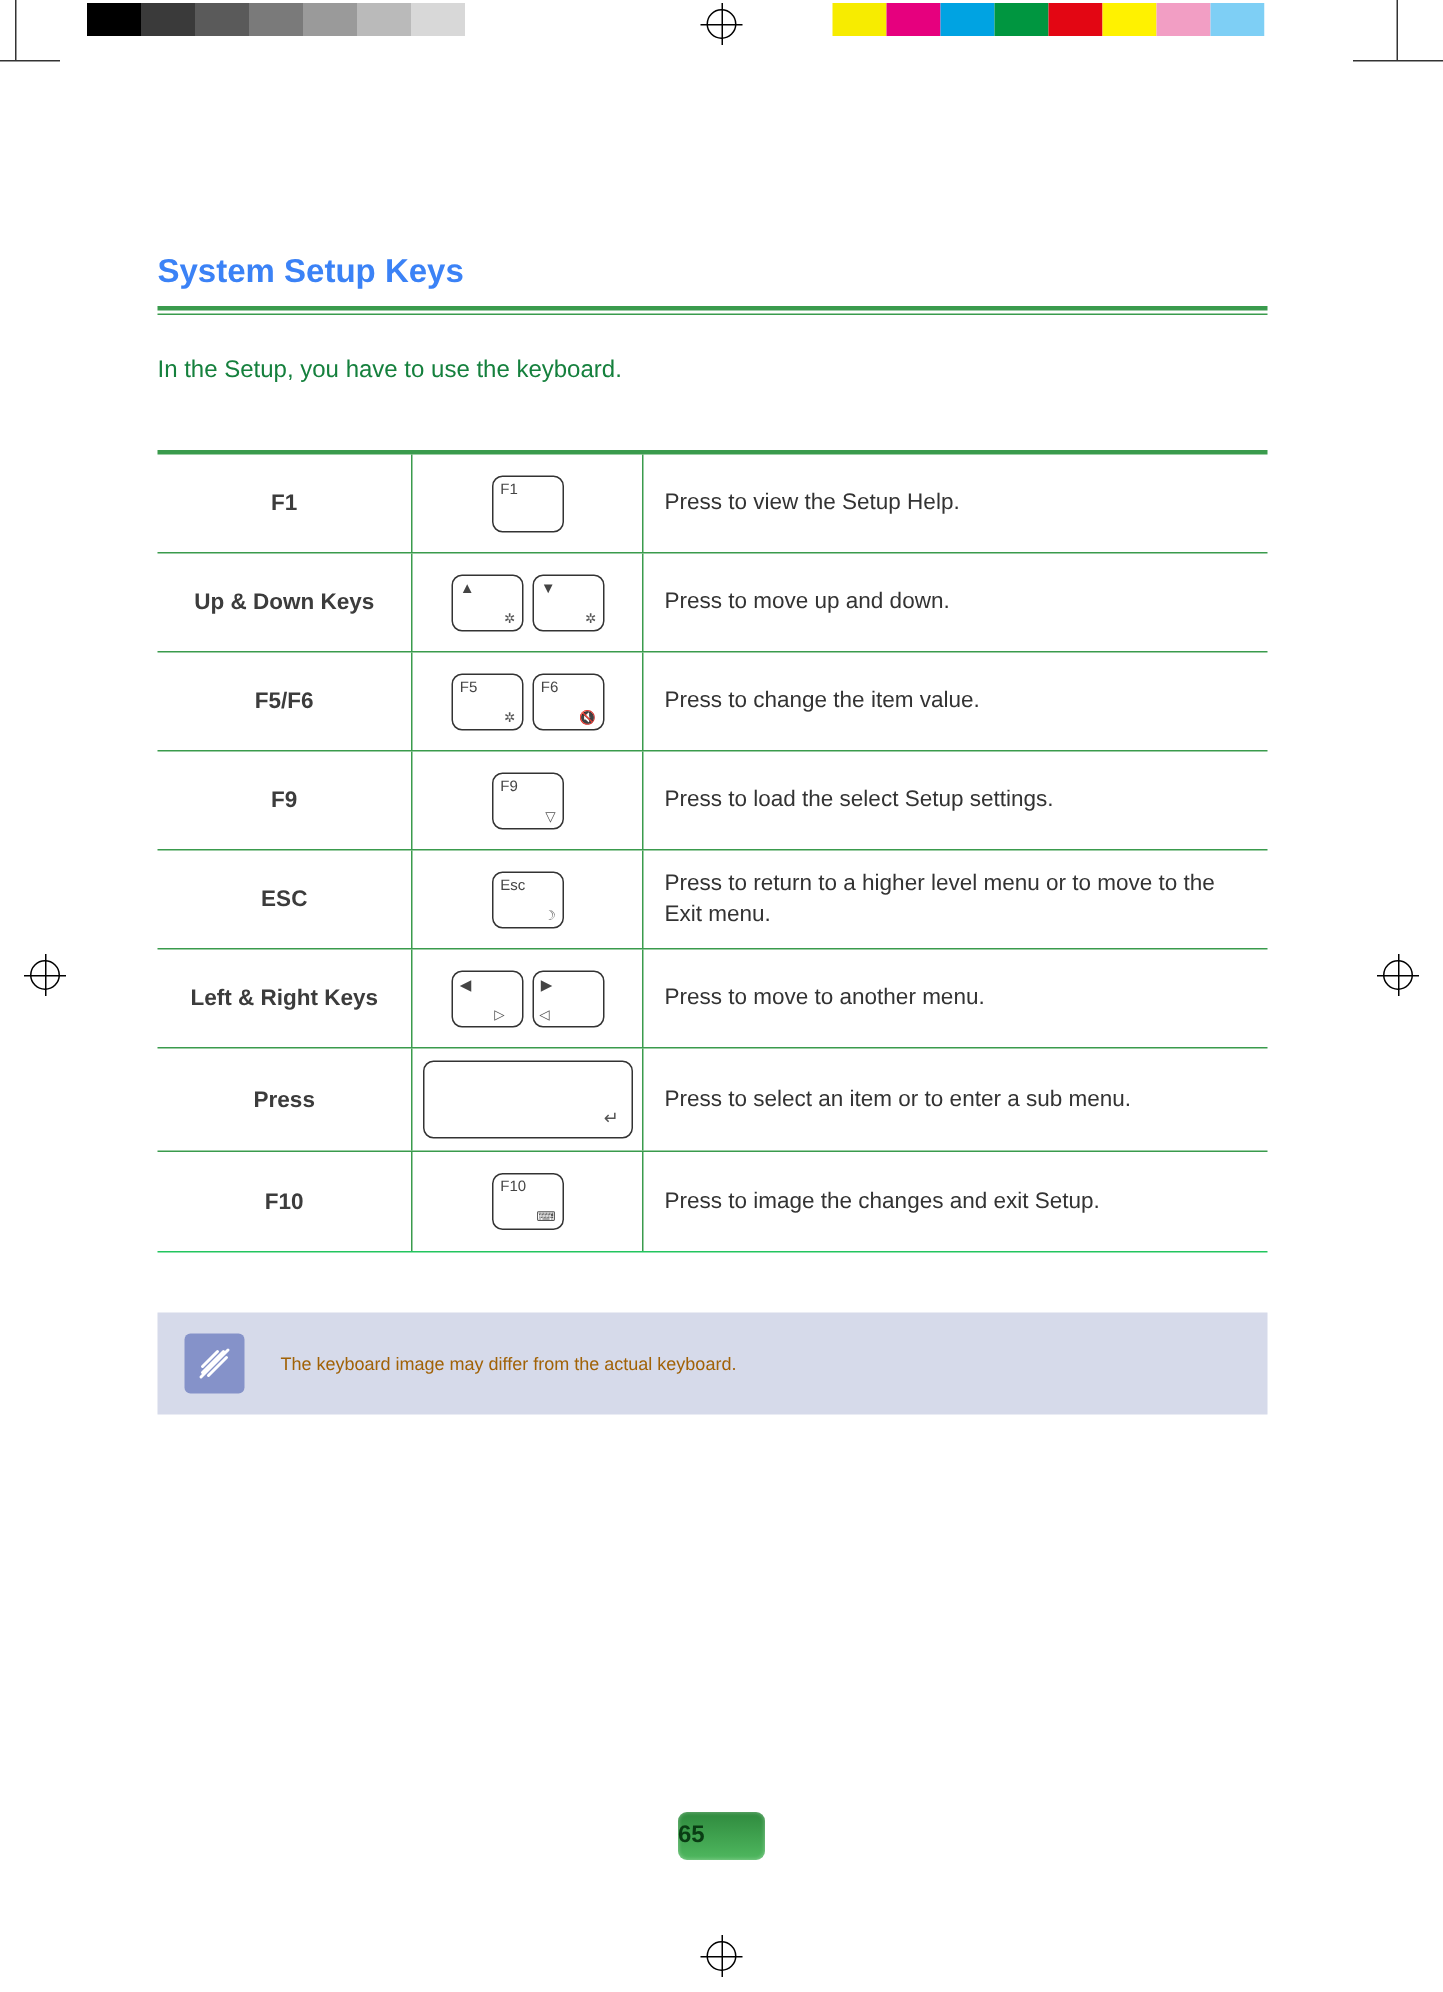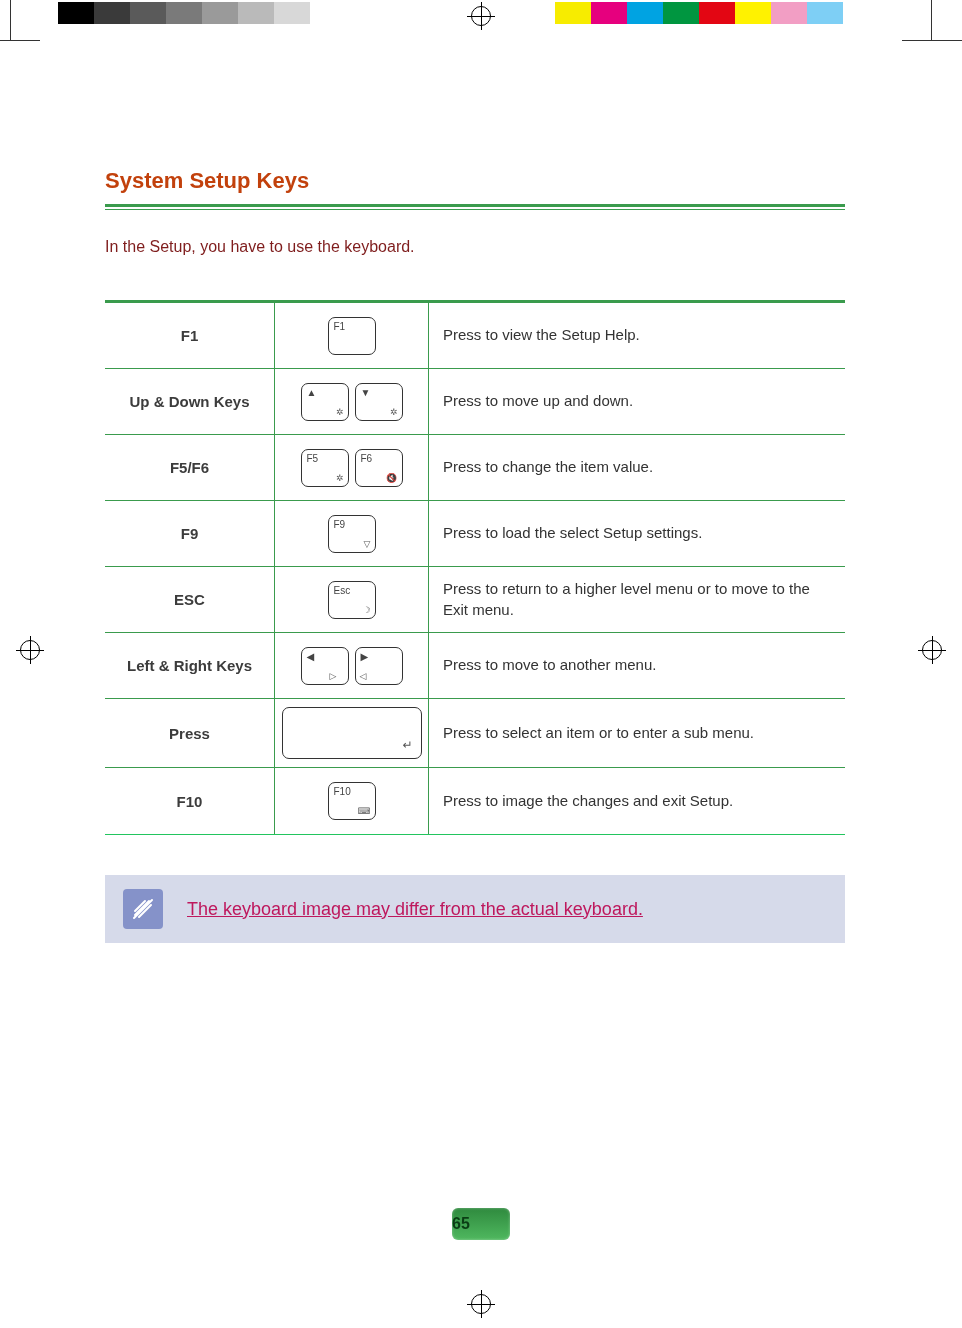--- a/index.html
+++ b/index.html
@@ -34,37 +34,37 @@
   .page {
     position: absolute;
     left: 105px;
     top: 168px;
     width: 740px;
   }
 
   .section-title {
     font-size: 22px;
     font-weight: bold;
-    color: #c2410c;
+    color: #3b82f6;
     padding-bottom: 10px;
   }
   .title-rule {
     border: none;
     border-top: 3px solid #3a9b4d;
     margin-bottom: 2px;
   }
   .title-rule2 {
     border: none;
     border-top: 1px solid #3a9b4d;
   }
 
   .intro {
     margin-top: 28px;
     font-size: 16px;
-    color: #7f1d1d;
+    color: #15803d;
   }
 
   .key-table {
     margin-top: 44px;
     width: 100%;
     border-top: 3px solid #3a9b4d;
     border-bottom: 1px solid #22c55e;
   }
   .key-row {
     display: flex;
@@ -122,21 +122,21 @@
     padding: 14px 18px;
     gap: 24px;
   }
   .note-icon {
     width: 40px; height:40px;
     background:#8592c9;
     border-radius:4px;
     display:flex;align-items:center;justify-content:center;
     color:#fff; font-size:22px;
   }
-  .note-text { font-size:18px; color:#be185d;text-decoration:underline; }
+  .note-text { font-size:12px; color:#a16207; }
 
   
   .page-num {
     position:absolute;
     left: 452px;
     top: 1208px;
     width: 58px;
     height: 32px;
     background: linear-gradient(to bottom, #2f8a3e, #4fb85f);
     border-radius: 6px;

